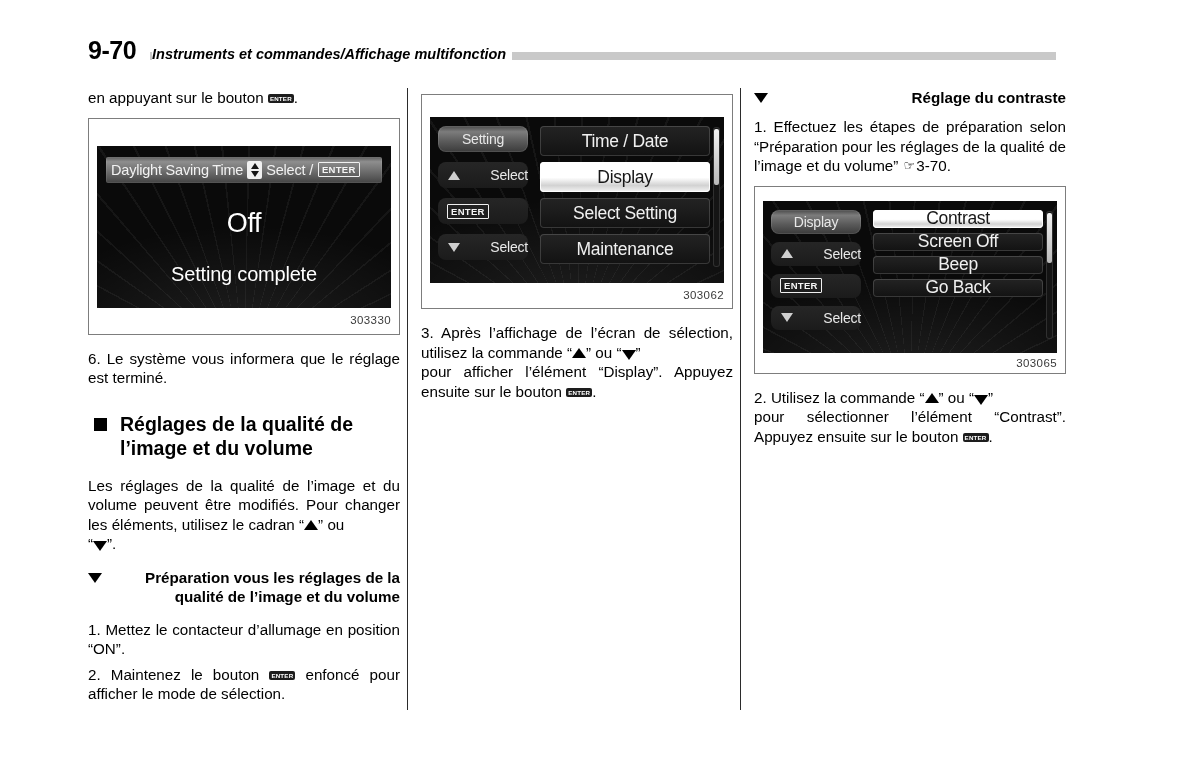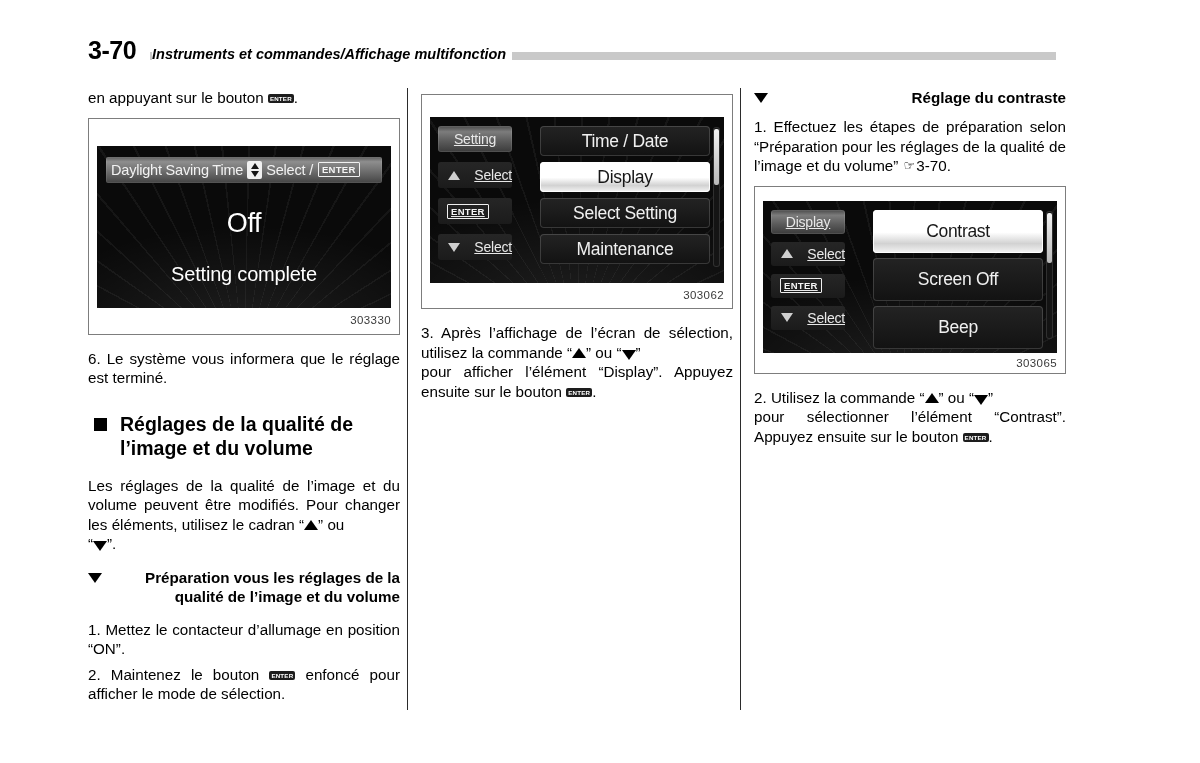--- a/index.html
+++ b/index.html
@@ -247,28 +247,27 @@
   .fig-menu { width: 312px; }
   .menu-screen { display: flex; }
   .menu-left {
     width: 106px;
     position: relative;
     flex: 0 0 auto;
     padding: 9px 0 0 0;
   }
   .menu-left .m-btn {
     height: 26px;
-    margin: 0 24px 10px 8px;
-    border-radius: 3px;
+    margin: 0 8px 10px 8px;
+    border-radius: 8px;
     display: flex; align-items: center; justify-content: center;
     color: #e8e8e8;
     font-size: 14px;
     letter-spacing: -0.2px;
     white-space: nowrap;
-    text-decoration: underline;
   }
   .menu-left .m-btn.raised {
     background: linear-gradient(180deg, #4a4a4a 0%, #7c7c7c 22%, #5a5a5a 60%, #3b3b3b 100%);
     box-shadow: inset 0 0 0 1px rgba(255,255,255,0.10);
   }
   .menu-left .m-btn.flat {
     background: linear-gradient(180deg, #262626 0%, #1b1b1b 100%);
     justify-content: space-between;
     padding-left: 10px;
     gap: 7px;
@@ -328,30 +327,30 @@
   }
 
   #fig-2 { height: 215px; }
   #fig-2 .fig-screen { left: 8px; top: 22px; width: 294px; height: 166px; }
   #fig-2 .fig-caption { top: 194px; }
 
   #fig-3 { height: 188px; }
   #fig-3 .fig-screen { left: 8px; top: 14px; width: 294px; height: 152px; }
   #fig-3 .fig-caption { top: 170px; }
   #fig-3 .menu-left .m-btn { height: 24px; margin-bottom: 8px; }
-  #fig-3 .menu-right .r-item { height: 43px; margin-bottom: 5px; }
+  #fig-3 .menu-right .r-item { height: 18px; margin-bottom: 5px; }
   #fig-3 .scroll-track { height: 128px; }
   #fig-3 .scroll-thumb { height: 50px; }
 </style>
 </head>
 <body>
 
 <div id="page-header">
   <div id="header-rule"></div>
-  <div id="page-number">3-70</div>
+  <div id="page-number">9-70</div>
   <div id="header-title">Instruments et commandes/Affichage multifonction</div>
 </div>
 
 <div class="divider" id="divider-1"></div>
 <div class="divider" id="divider-2"></div>
 
 <div class="col" id="col-1">
 
   <p class="body nojust"><span>en appuyant sur le bouton</span> <span class="enter-inline">ENTER</span><span>.</span></p>
 

